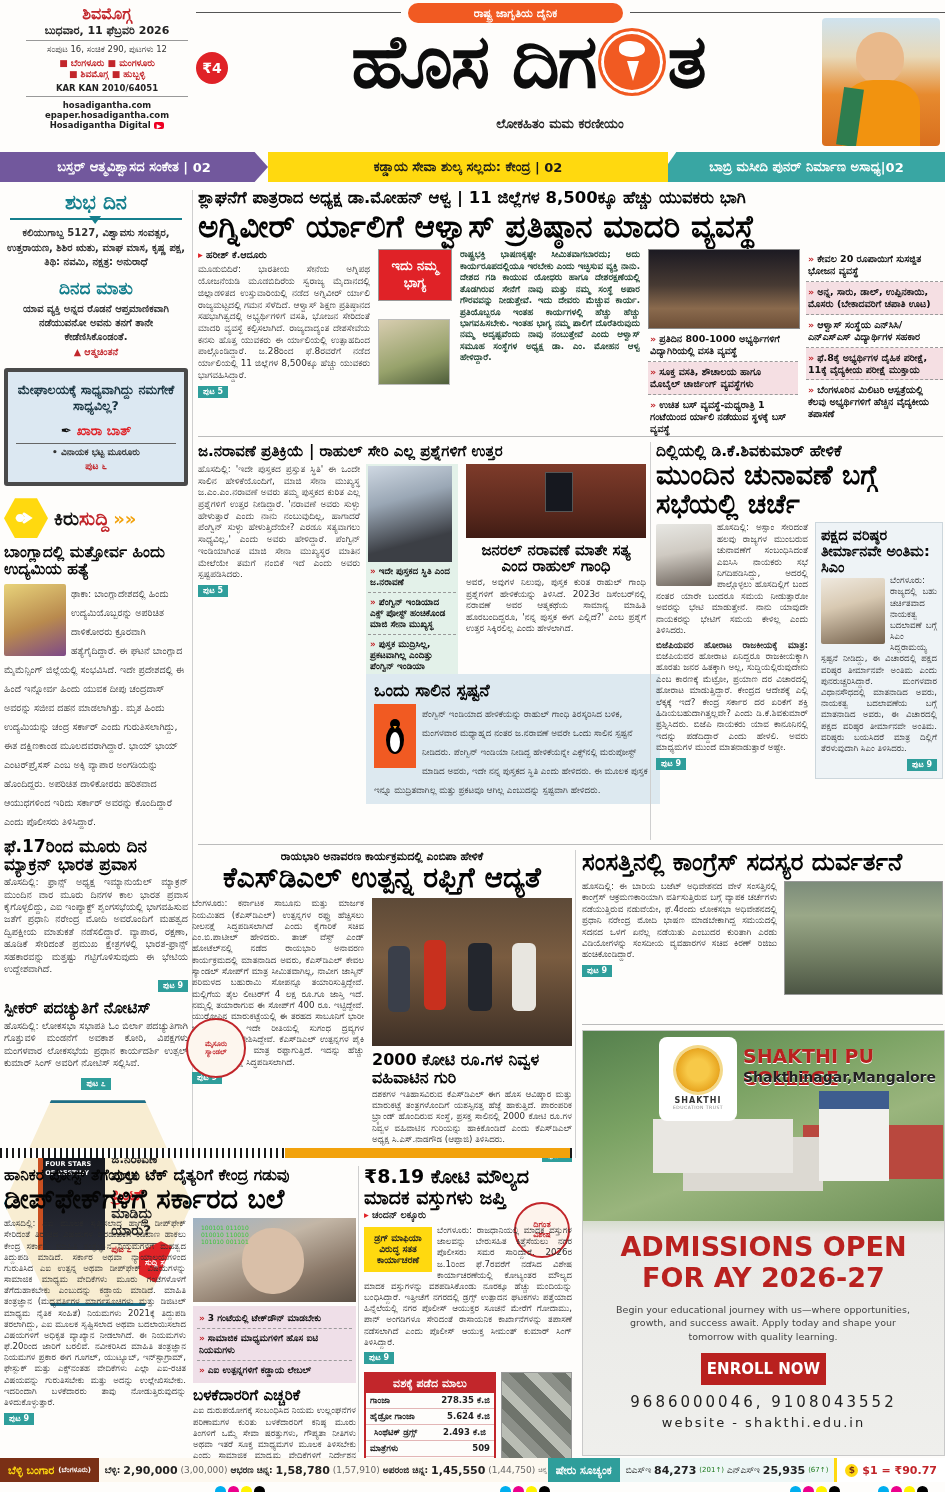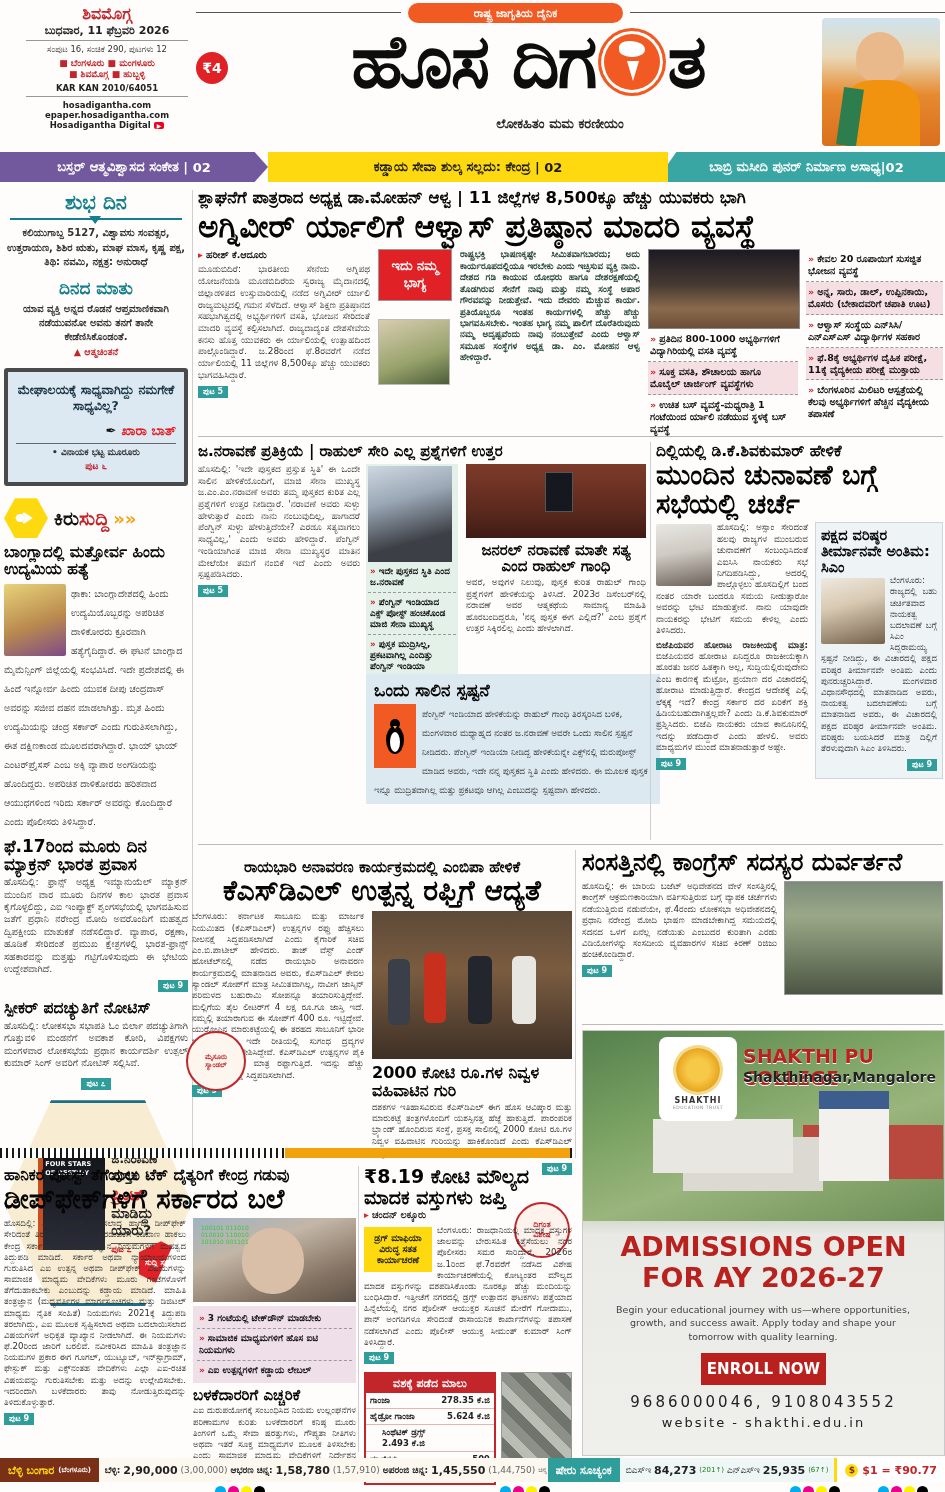--- a/index.html
+++ b/index.html
@@ -86,21 +86,21 @@
           <span style="position:absolute;left:46%;top:-4px;width:12px;height:8px;background:#157f8d;clip-path:polygon(0 0,100% 0,50% 100%);"></span>
         </div>
       <div style="font-size:10px;font-weight:bold;color:#333;line-height:1.45;padding:0 2px;">ಕಲಿಯುಗಾಬ್ದ 5127, ವಿಶ್ವಾವಸು ಸಂವತ್ಸರ, ಉತ್ತರಾಯಣ, ಶಿಶಿರ ಋತು, ಮಾಘ ಮಾಸ, ಕೃಷ್ಣ ಪಕ್ಷ, ತಿಥಿ: ನವಮಿ, ನಕ್ಷತ್ರ: ಅನುರಾಧೆ</div>
       <div style="color:#157f8d;font-weight:bold;font-size:17px;margin-top:8px;">ದಿನದ ಮಾತು</div>
       <div style="font-size:10px;font-weight:bold;color:#333;line-height:1.4;margin-top:4px;padding:0 4px;">ಯಾವ ವ್ಯಕ್ತಿ ಅನ್ನದ ರೊಡನೆ ಆಪ್ತಮಾಣಿಕವಾಗಿ ನಡೆಯುವನೋ ಅವನು ತನಗೆ ತಾನೇ ಕೇಡೆಣಿಸಿಕೊಂಡಂತೆ.</div>
       <div style="font-size:9.5px;font-weight:bold;color:#c2262b;margin-top:2px;">▲ ಆತ್ಮಚಿಂತನೆ</div>
     </div>
 
     <div style="margin-top:10px;border:4px solid #4a4a4a;background:#dce8f2;border-radius:3px;padding:10px 8px;text-align:center;position:relative;">
       <div style="font-size:12.5px;font-weight:bold;color:#17323f;line-height:1.35;">ಮೇಘಾಲಯಕ್ಕೆ ಸಾಧ್ಯವಾಗಿದ್ದು ನಮಗೇಕೆ ಸಾಧ್ಯವಿಲ್ಲ?</div>
-      <div style="margin-top:5px;text-align:right;"><span style="color:#111;font-size:13px;">✒</span> <span style="color:#e02227;font-weight:bold;font-size:13px;">ಖಾರಾ ಬಾತ್</span></div>
+      <div style="margin-top:5px;"><span style="color:#111;font-size:13px;">✒</span> <span style="color:#e02227;font-weight:bold;font-size:13px;">ಖಾರಾ ಬಾತ್</span></div>
       <div style="font-size:9px;font-weight:bold;color:#333;margin-top:4px;border-top:1px solid #666;padding-top:3px;">• ವಿನಾಯಕ ಭಟ್ಟ ಮೂರೂರು</div>
       <div style="font-size:9px;font-weight:bold;color:#c2262b;margin-top:3px;">ಪುಟ ೬</div>
     </div>
 
     <div style="margin-top:12px;">
       <div style="display:flex;align-items:center;">
         <span class="hex" style="width:44px;height:40px;background:#ffd90f;display:flex;align-items:center;justify-content:center;">
           <svg width="24" height="24" viewBox="0 0 24 24">
               <path d="M3 12h10M10 8l6 4-6 4" stroke="#fff" stroke-width="3" fill="none" stroke-linecap="round"></path>
               <circle cx="6" cy="12" r="4" fill="#fff"></circle>
@@ -239,21 +239,21 @@
         <div class="hl" style="font-size:14.5px;">ಪಕ್ಷದ ವರಿಷ್ಠರ ತೀರ್ಮಾನವೇ ಅಂತಿಮ: ಸಿಎಂ</div>
         <div style="width:64px;height:66px;float:left;margin:3px 5px 2px 0;background:linear-gradient(165deg,#efe9df 0%,#d8c9b2 40%,#74614c 100%);border-radius:2px;"></div>
         <div class="body-txt" style="font-size:8.6px;">ಬೆಂಗಳೂರು: ರಾಜ್ಯದಲ್ಲಿ ಬಹು ಚರ್ಚಿತವಾದ ನಾಯಕತ್ವ ಬದಲಾವಣೆ ಬಗ್ಗೆ ಸಿಎಂ ಸಿದ್ದರಾಮಯ್ಯ ಸ್ಪಷ್ಟನೆ ನೀಡಿದ್ದು, ಈ ವಿಚಾರದಲ್ಲಿ ಪಕ್ಷದ ವರಿಷ್ಠರ ತೀರ್ಮಾನವೇ ಅಂತಿಮ ಎಂದು ಪುನರುಚ್ಚರಿಸಿದ್ದಾರೆ. ಮಂಗಳವಾರ ವಿಧಾನಸೌಧದಲ್ಲಿ ಮಾತನಾಡಿದ ಅವರು, ನಾಯಕತ್ವ ಬದಲಾವಣೆಯ ಬಗ್ಗೆ ಮಾತನಾಡಿದ ಅವರು, ಈ ವಿಚಾರದಲ್ಲಿ ಪಕ್ಷದ ವರಿಷ್ಠರ ತೀರ್ಮಾನವೇ ಅಂತಿಮ. ವರಿಷ್ಠರು ಬಯಸಿದರೆ ಮಾತ್ರ ದಿಲ್ಲಿಗೆ ತೆರಳುವುದಾಗಿ ಸಿಎಂ ತಿಳಿಸಿದರು.</div>
         <div style="text-align:right;"><span class="chip">ಪುಟ 9</span></div>
       </div>
     </div>
   </div>
   <div class="abs" style="left:198px;top:844px;width:745px;border-top:1px solid #bbb;"></div>
 
   <div class="abs" style="left:192px;top:850px;width:380px;height:308px;">
-    <div class="kicker" style="font-size:15px;text-align:center;margin-top:8px;">ರಾಯಭಾರಿ ಅನಾವರಣ ಕಾರ್ಯಕ್ರಮದಲ್ಲಿ ಎಂಬಿಪಾ ಹೇಳಿಕೆ</div>
+    <div class="kicker" style="font-size:11px;text-align:center;">ರಾಯಭಾರಿ ಅನಾವರಣ ಕಾರ್ಯಕ್ರಮದಲ್ಲಿ ಎಂಬಿಪಾ ಹೇಳಿಕೆ</div>
     <div class="hl" style="font-size:28px;text-align:center;">ಕೆಎಸ್‌ಡಿಎಲ್ ಉತ್ಪನ್ನ ರಫ್ತಿಗೆ ಆದ್ಯತೆ</div>
     <div style="display:flex;margin-top:5px;">
       <div style="width:172px;position:relative;">
         <div class="body-txt" style="font-size:8.7px;">ಬೆಂಗಳೂರು: ಕರ್ನಾಟಕ ಸಾಬೂನು ಮತ್ತು ಮಾರ್ಜಕ ನಿಯಮಿತದ (ಕೆಎಸ್‌ಡಿಎಲ್) ಉತ್ಪನ್ನಗಳ ರಫ್ತು ಹೆಚ್ಚಿಸಲು ನೀಲನಕ್ಷೆ ಸಿದ್ಧಪಡಿಸಲಾಗಿದೆ ಎಂದು ಕೈಗಾರಿಕೆ ಸಚಿವ ಎಂ.ಬಿ.ಪಾಟೀಲ್ ಹೇಳಿದರು. ತಾಜ್ ವೆಸ್ಟ್ ಎಂಡ್ ಹೋಟೆಲ್‌ನಲ್ಲಿ ನಡೆದ ರಾಯಭಾರಿ ಅನಾವರಣ ಕಾರ್ಯಕ್ರಮದಲ್ಲಿ ಮಾತನಾಡಿದ ಅವರು, ಕೆಎಸ್‌ಡಿಎಲ್ ಕೇವಲ ಸ್ಯಾಂಡಲ್ ಸೋಪ್‌ಗೆ ಮಾತ್ರ ಸೀಮಿತವಾಗಿಲ್ಲ, ನಾವೀಗ ಜಾಸ್ಮಿನ್ ಪರಿಮಳದ ಬಹುರಾಮಿ ಸೋಪನ್ನೂ ತಯಾರಿಸುತ್ತಿದ್ದೇವೆ. ಮಲ್ಲಿಗೆಯ ತೈಲ ಲೀಟರ್‌ಗೆ 4 ಲಕ್ಷ ರೂ.ಗೂ ಜಾಸ್ತಿ ಇದೆ. ನಮ್ಮಲ್ಲಿ ತಯಾರಾಗುವ ಈ ಸೋಪ್‌ಗೆ 400 ರೂ. ಇಟ್ಟಿದ್ದೇವೆ. ಯುರೋಪಿನ ಮಾರುಕಟ್ಟೆಯಲ್ಲಿ ಈ ತರಹದ ಸಾಬೂನಿಗೆ ಭಾರೀ ಬೇಡಿಕೆ ಇದೆ. ಇದೇ ರೀತಿಯಲ್ಲಿ ಸುಗಂಧ ದ್ರವ್ಯಗಳ ವಲಯವನ್ನೂ ಪ್ರವೇಶಿಸಿದ್ದೇವೆ. ಕೆಎಸ್‌ಡಿಎಲ್ ಉತ್ಪನ್ನಗಳ ಪೈಕಿ ಸದ್ಯಕ್ಕೆ ಶೇ.1ರಷ್ಟು ಮಾತ್ರ ರಫ್ತಾಗುತ್ತಿದೆ. ಇದನ್ನು ಹೆಚ್ಚು ಮಾಡಲು ನೀಲನಕ್ಷೆ ಸಿದ್ಧಪಡಿಸಲಾಗಿದೆ.</div>
         <span class="chip">ಪುಟ 9</span>
         <div class="stamp" style="position:absolute;left:-6px;top:120px;width:56px;height:56px;background:#fdf6ee;font-size:7px;">ಮೈಸೂರು<br>ಸ್ಯಾಂಡಲ್</div>
       </div>
       <div style="flex:1;margin-left:8px;">
         <div style="width:100%;height:148px;background:linear-gradient(180deg,#5d4a38 0%,#7a5c40 40%,#3e3026 100%);position:relative;">
           <span style="position:absolute;left:26%;top:28%;width:22px;height:70px;background:#c8301e;border-radius:6px;"></span>
@@ -348,21 +348,21 @@
       <div style="width:128px;border:2px solid #c2262b;">
         <div style="background:#c2262b;color:#fff;font-weight:bold;font-size:11px;text-align:center;padding:3px 0;">ವಶಕ್ಕೆ ಪಡೆದ ಮಾಲು</div>
         <div style="font-size:8.5px;font-weight:bold;padding:2px 4px;display:flex;justify-content:space-between;border-bottom:1px solid #e3b6b6;">
             <span>ಗಾಂಜಾ</span>
             <span>278.35 ಕೆ.ಜಿ</span>
           </div>
         <div style="font-size:8.5px;font-weight:bold;padding:2px 4px;display:flex;justify-content:space-between;border-bottom:1px solid #e3b6b6;">
             <span>ಹೈಡ್ರೋ ಗಾಂಜಾ</span>
             <span>5.624 ಕೆ.ಜಿ</span>
           </div>
-        <div style="font-size:8.5px;font-weight:bold;padding:2px 16px;display:flex;justify-content:space-between;border-bottom:1px solid #e3b6b6;flex-direction:column;">
+        <div style="font-size:8.5px;font-weight:bold;padding:2px 8px;display:flex;justify-content:space-between;border-bottom:1px solid #e3b6b6;">
             <span>ಸಿಂಥೆಟಿಕ್ ಡ್ರಗ್ಸ್</span>
             <span>2.493 ಕೆ.ಜಿ</span>
           </div>
         <div style="font-size:8.5px;font-weight:bold;padding:2px 4px;display:flex;justify-content:space-between;border-bottom:1px solid #e3b6b6;">
             <span>ಮಾತ್ರೆಗಳು</span>
             <span>509</span>
           </div>
         <div style="font-size:8.5px;font-weight:bold;padding:2px 4px;display:flex;justify-content:space-between;">
             <span>ಸ್ಟ್ರಿಪ್‌ಗಳು</span>
             <span>38</span>

